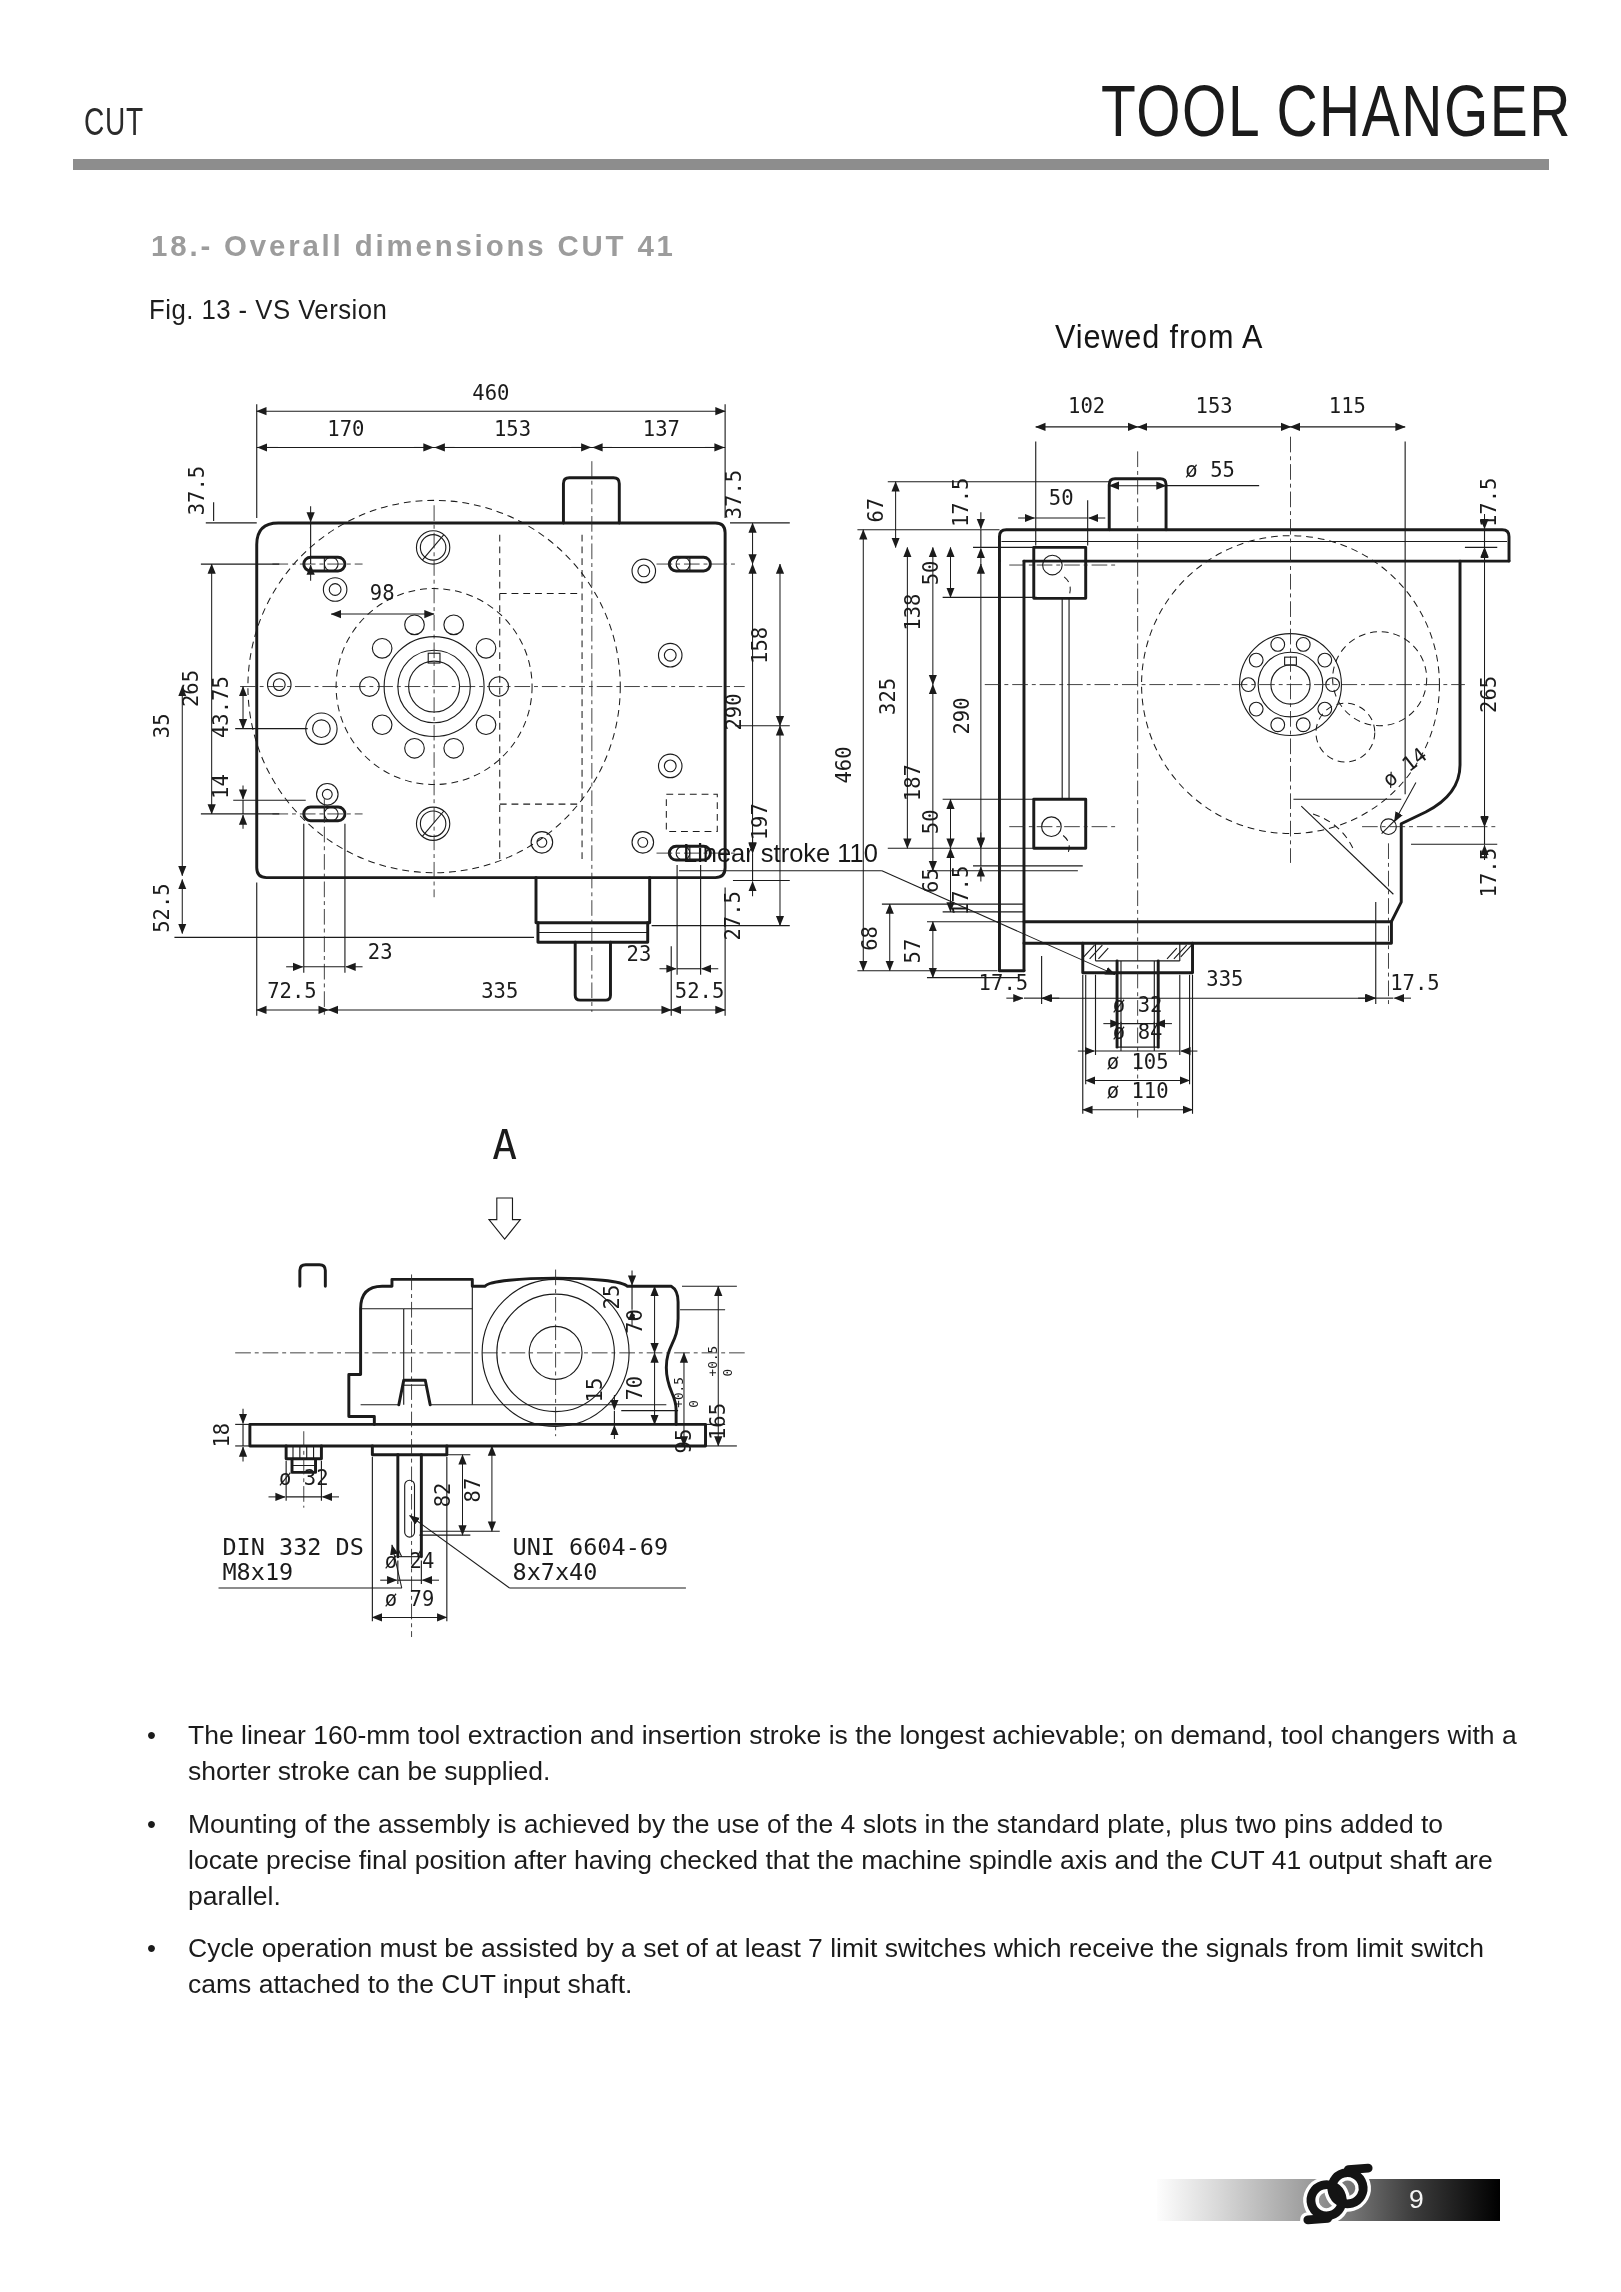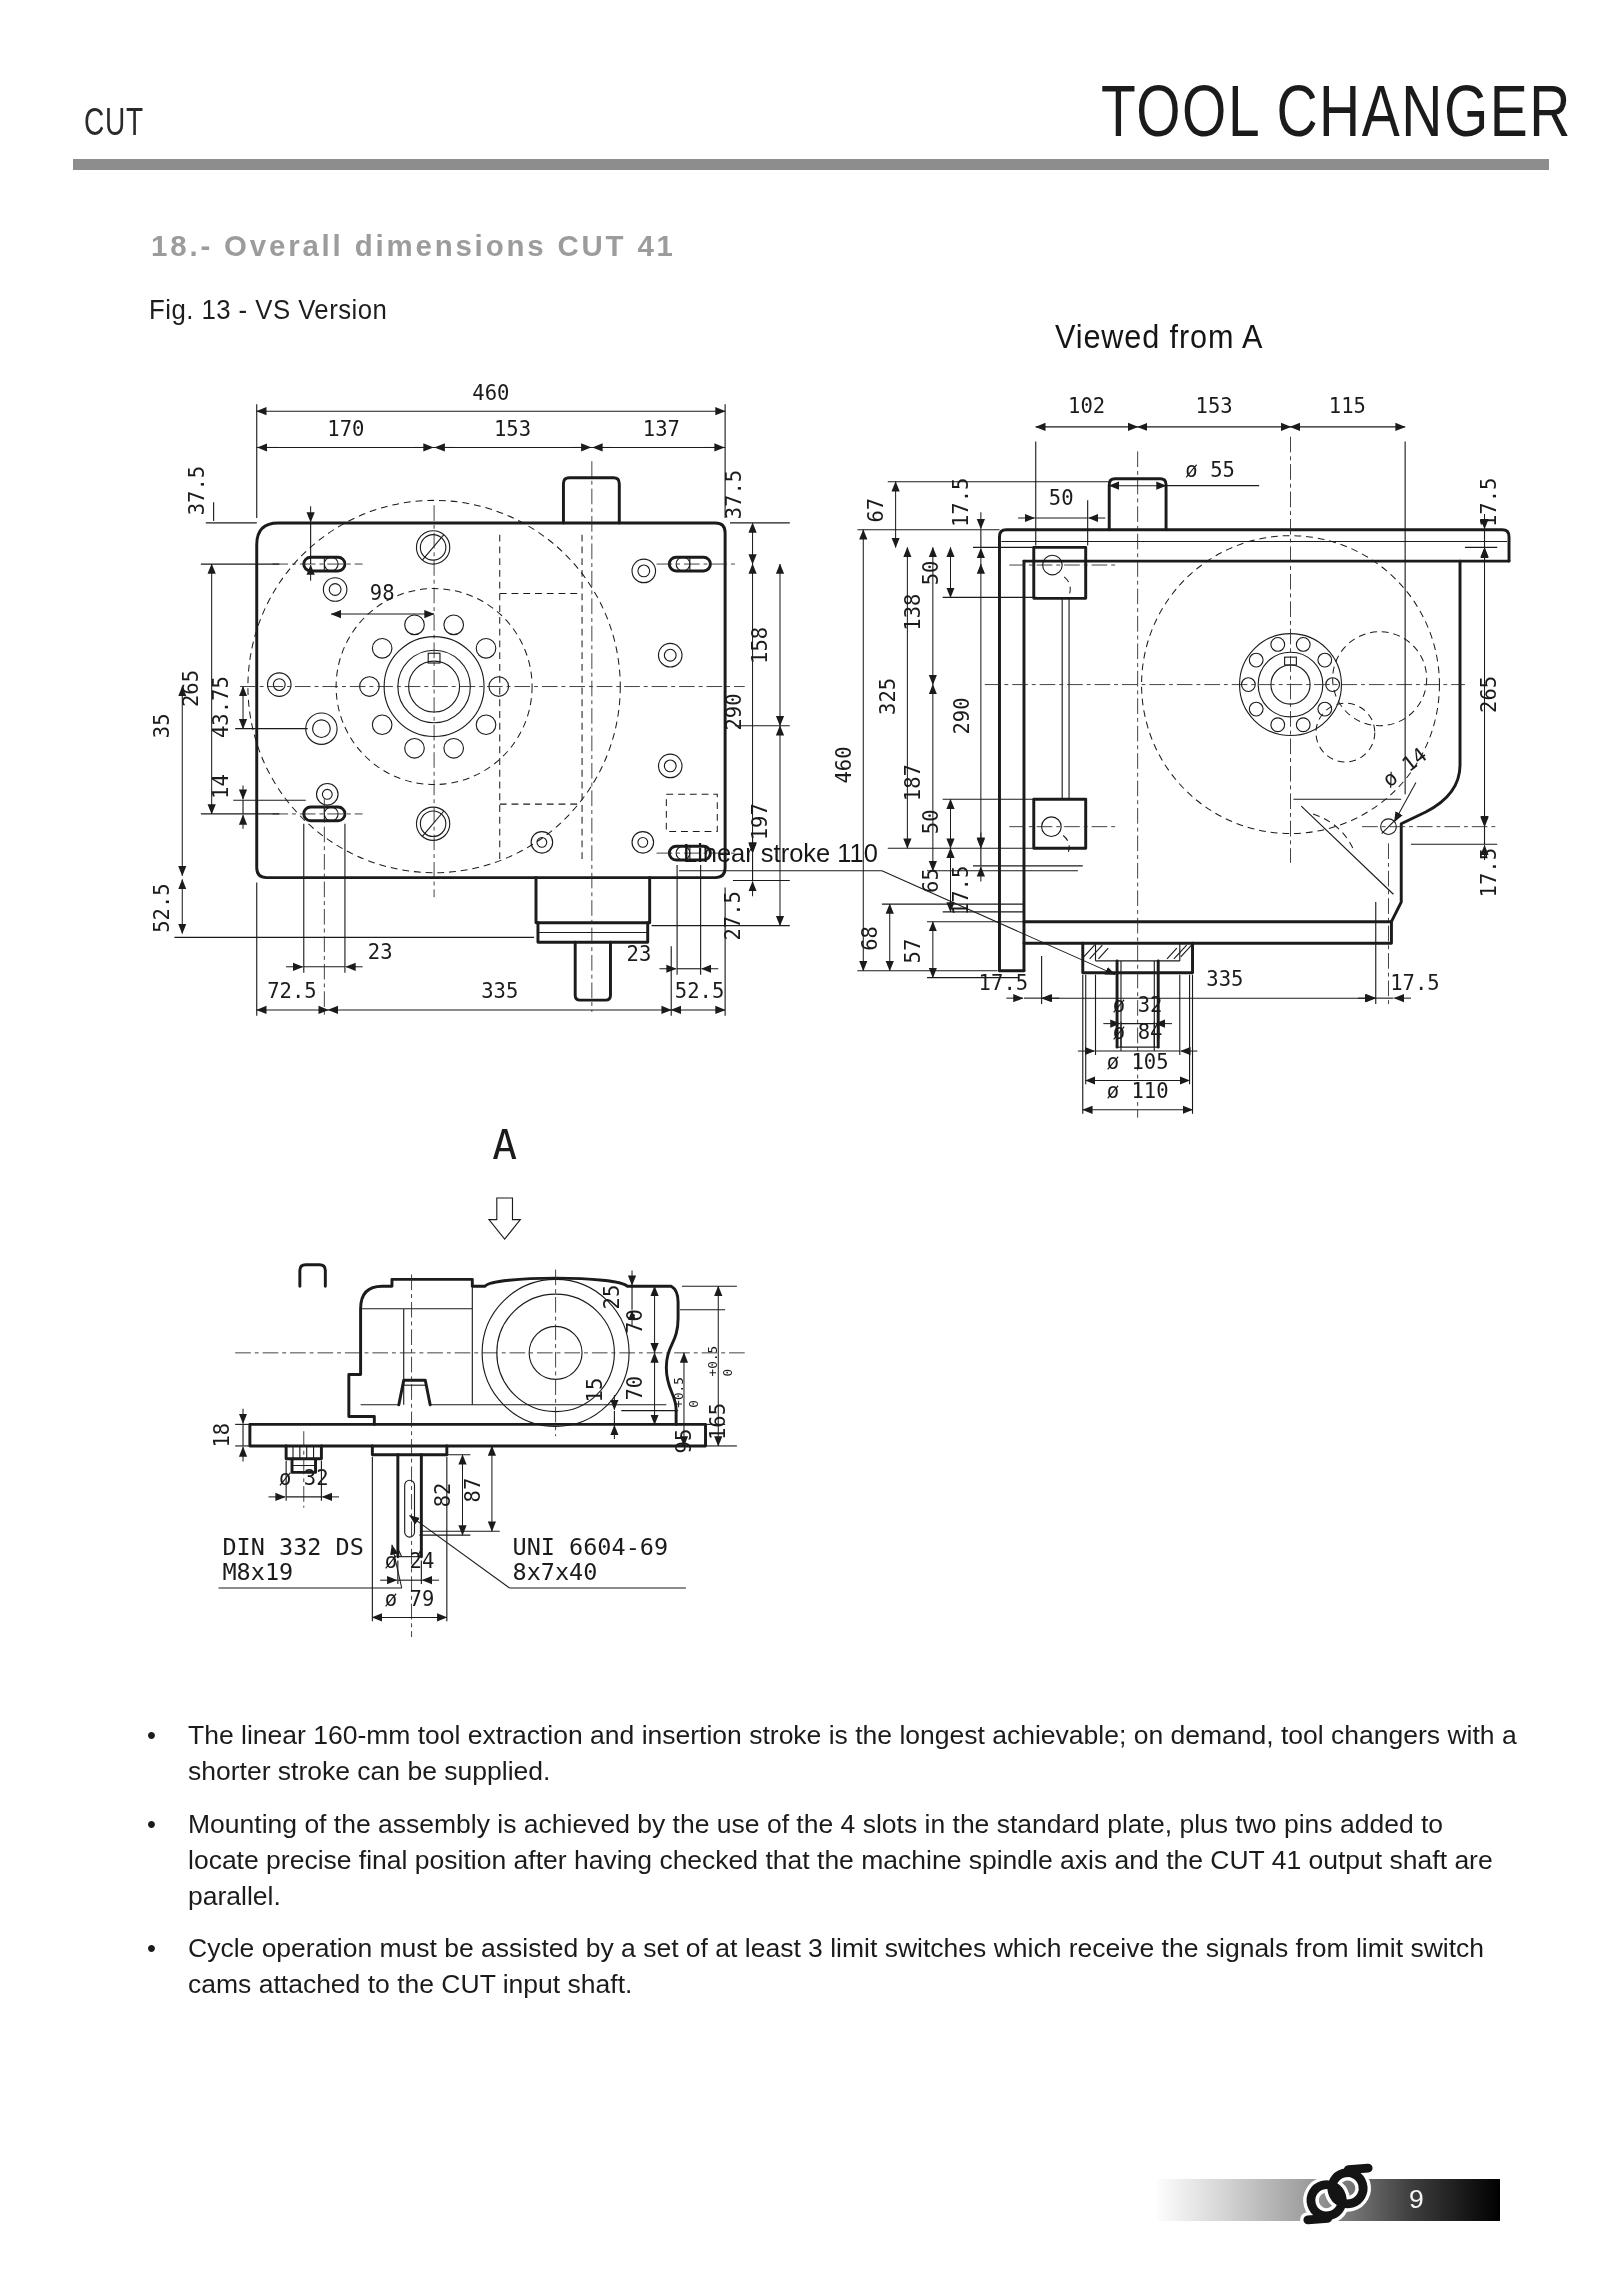--- a/index.html
+++ b/index.html
@@ -519,21 +519,21 @@
     <div class="note">
       <span class="bullet">•</span>
       <span>The linear 160-mm tool extraction and insertion stroke is the longest achievable; on demand, tool changers with a shorter stroke can be supplied.</span>
     </div>
     <div class="note">
       <span class="bullet">•</span>
       <span>Mounting of the assembly is achieved by the use of the 4 slots in the standard plate, plus two pins added to locate precise final position after having checked that the machine spindle axis and the CUT 41 output shaft are parallel.</span>
     </div>
     <div class="note">
       <span class="bullet">•</span>
-      <span>Cycle operation must be assisted by a set of at least 3 limit switches which receive the signals from limit switch cams attached to the CUT input shaft.</span>
+      <span>Cycle operation must be assisted by a set of at least 7 limit switches which receive the signals from limit switch cams attached to the CUT input shaft.</span>
     </div>
   </div>
 
   <div id="footer-bar"></div>
   <svg id="logo" width="108" height="84" viewBox="0 0 110 86">
     <g transform="rotate(-16 55 43)">
       <path d="M18,60 L38,64" stroke="#ffffff" stroke-width="16" fill="none" stroke-linecap="round"></path>
       <path d="M72,22 L92,26" stroke="#ffffff" stroke-width="16" fill="none" stroke-linecap="round"></path>
       <circle cx="42" cy="46" r="16" stroke="#ffffff" stroke-width="16" fill="none"></circle>
       <circle cx="66" cy="40" r="16" stroke="#ffffff" stroke-width="16" fill="none"></circle>

